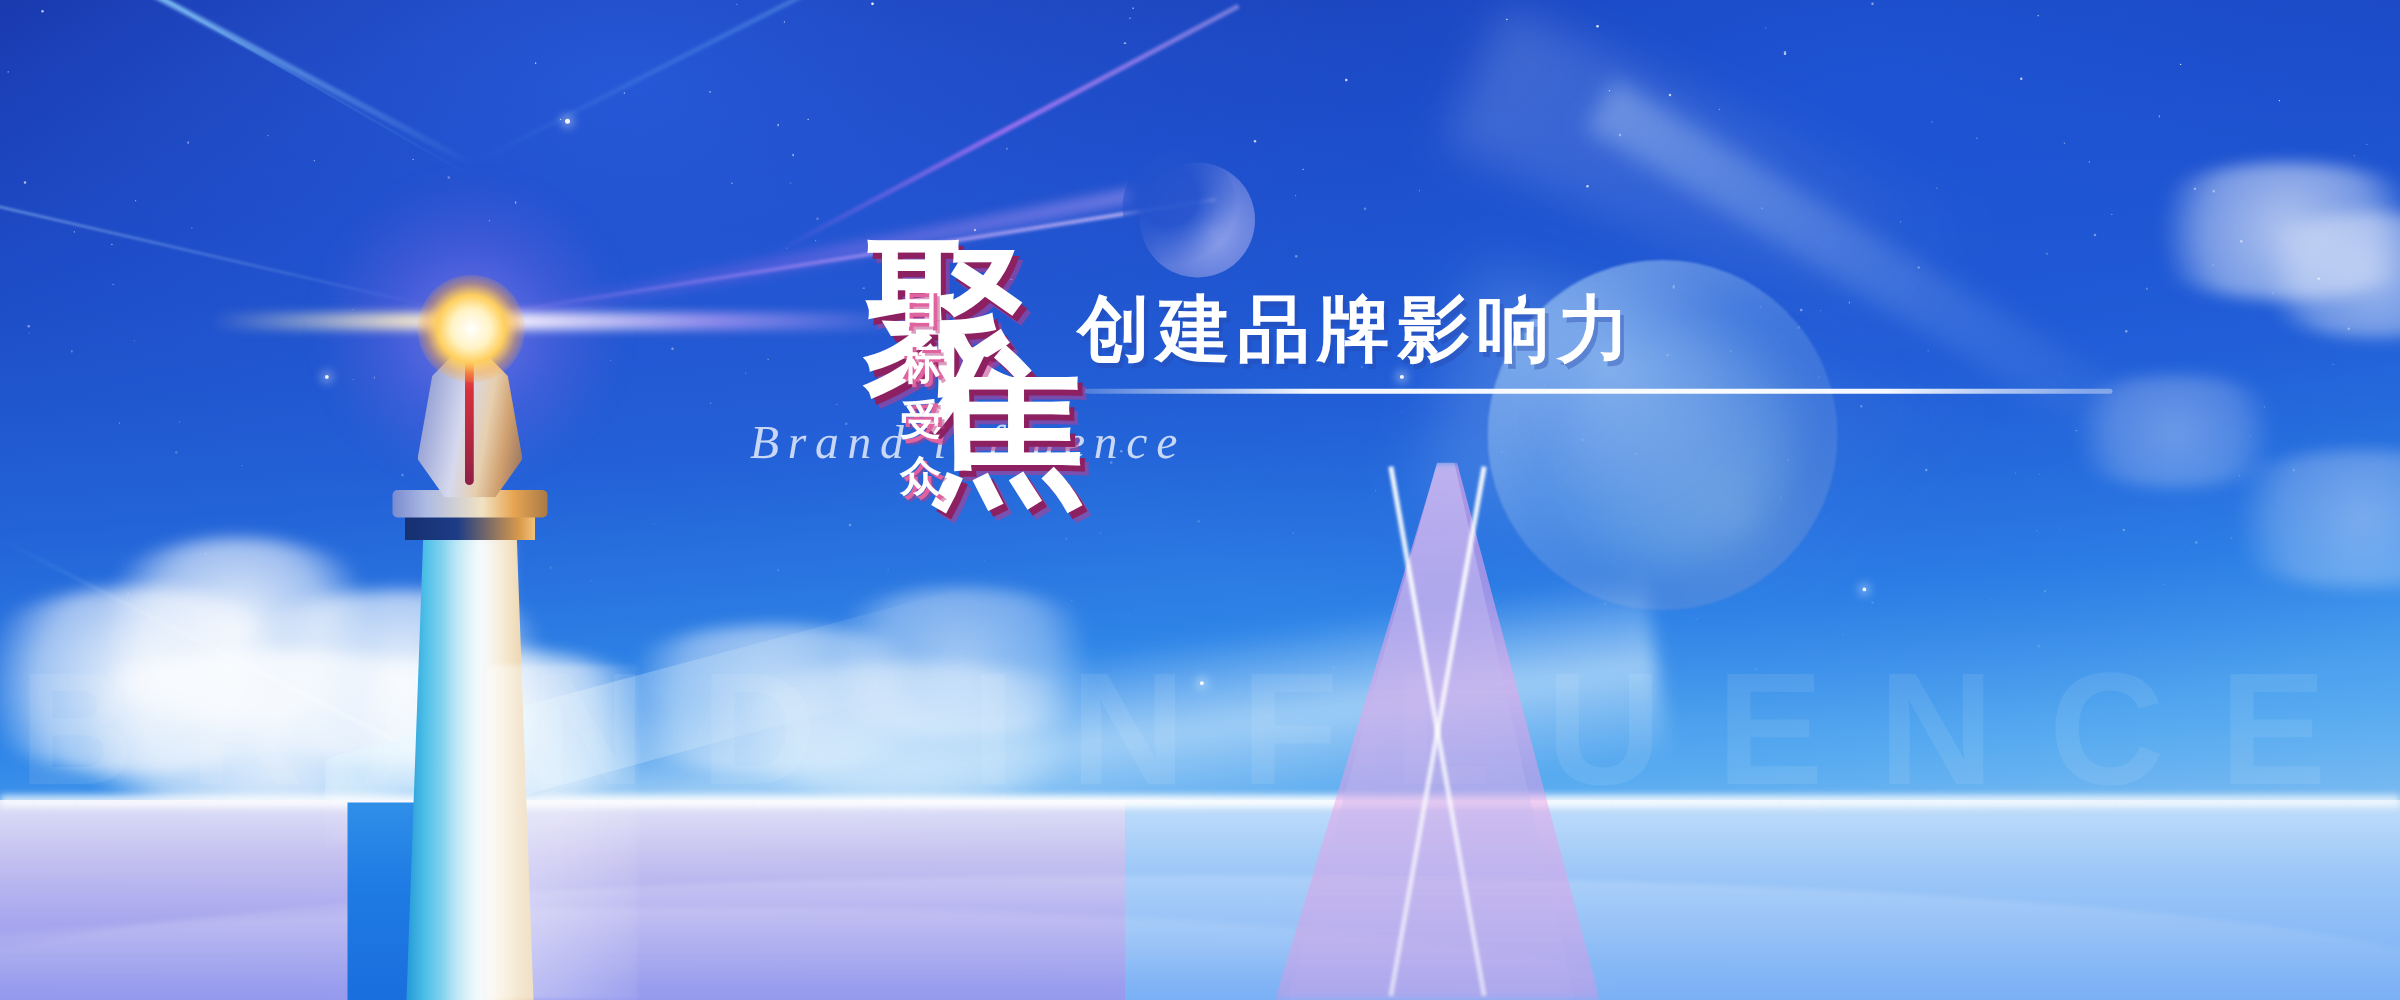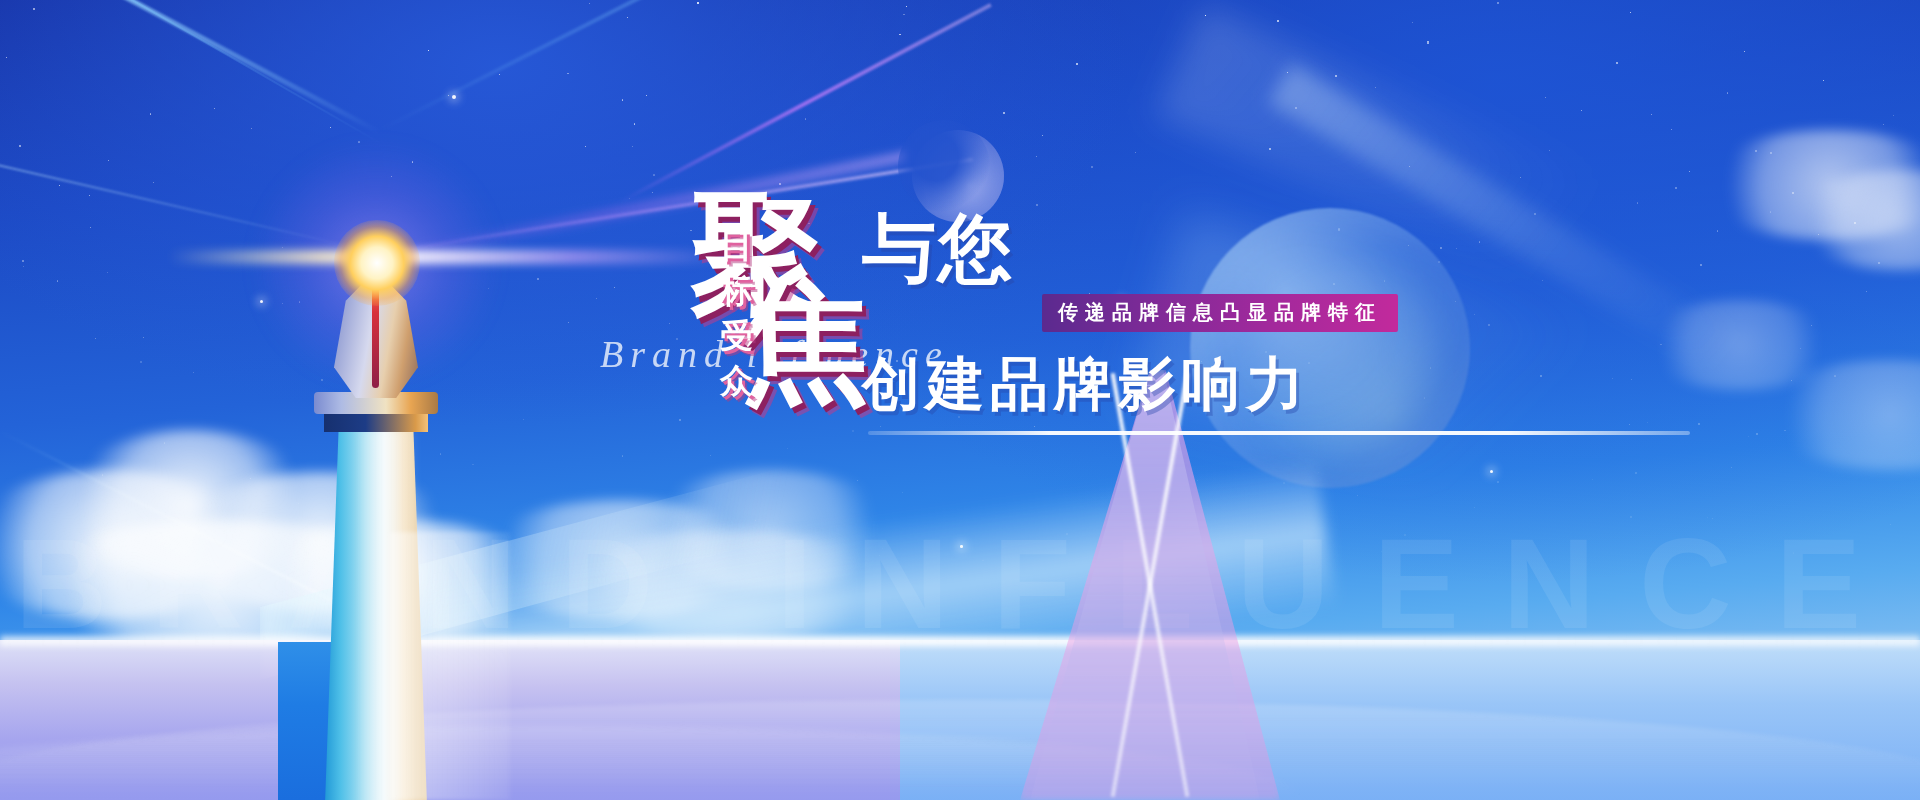--- a/index.html
+++ b/index.html
@@ -554,21 +554,19 @@
 
     <div class="ju-wrap">
       <div class="big-ju">聚</div>
       <div class="script">Brand influence</div>
       <div class="big-jiao">焦</div>
       <div class="audience">目标受众</div>
     </div>
 
     <div class="right-block">
       <div class="line1">
-        <span class="line1-lead">与您</span>
       </div>
-      <div class="badge">传递品牌信息凸显品牌特征</div>
       <div class="line2">创建品牌影响力</div>
       <div class="rule"></div>
     </div>
 
   </div>
 </div>
 
 </body></html>

